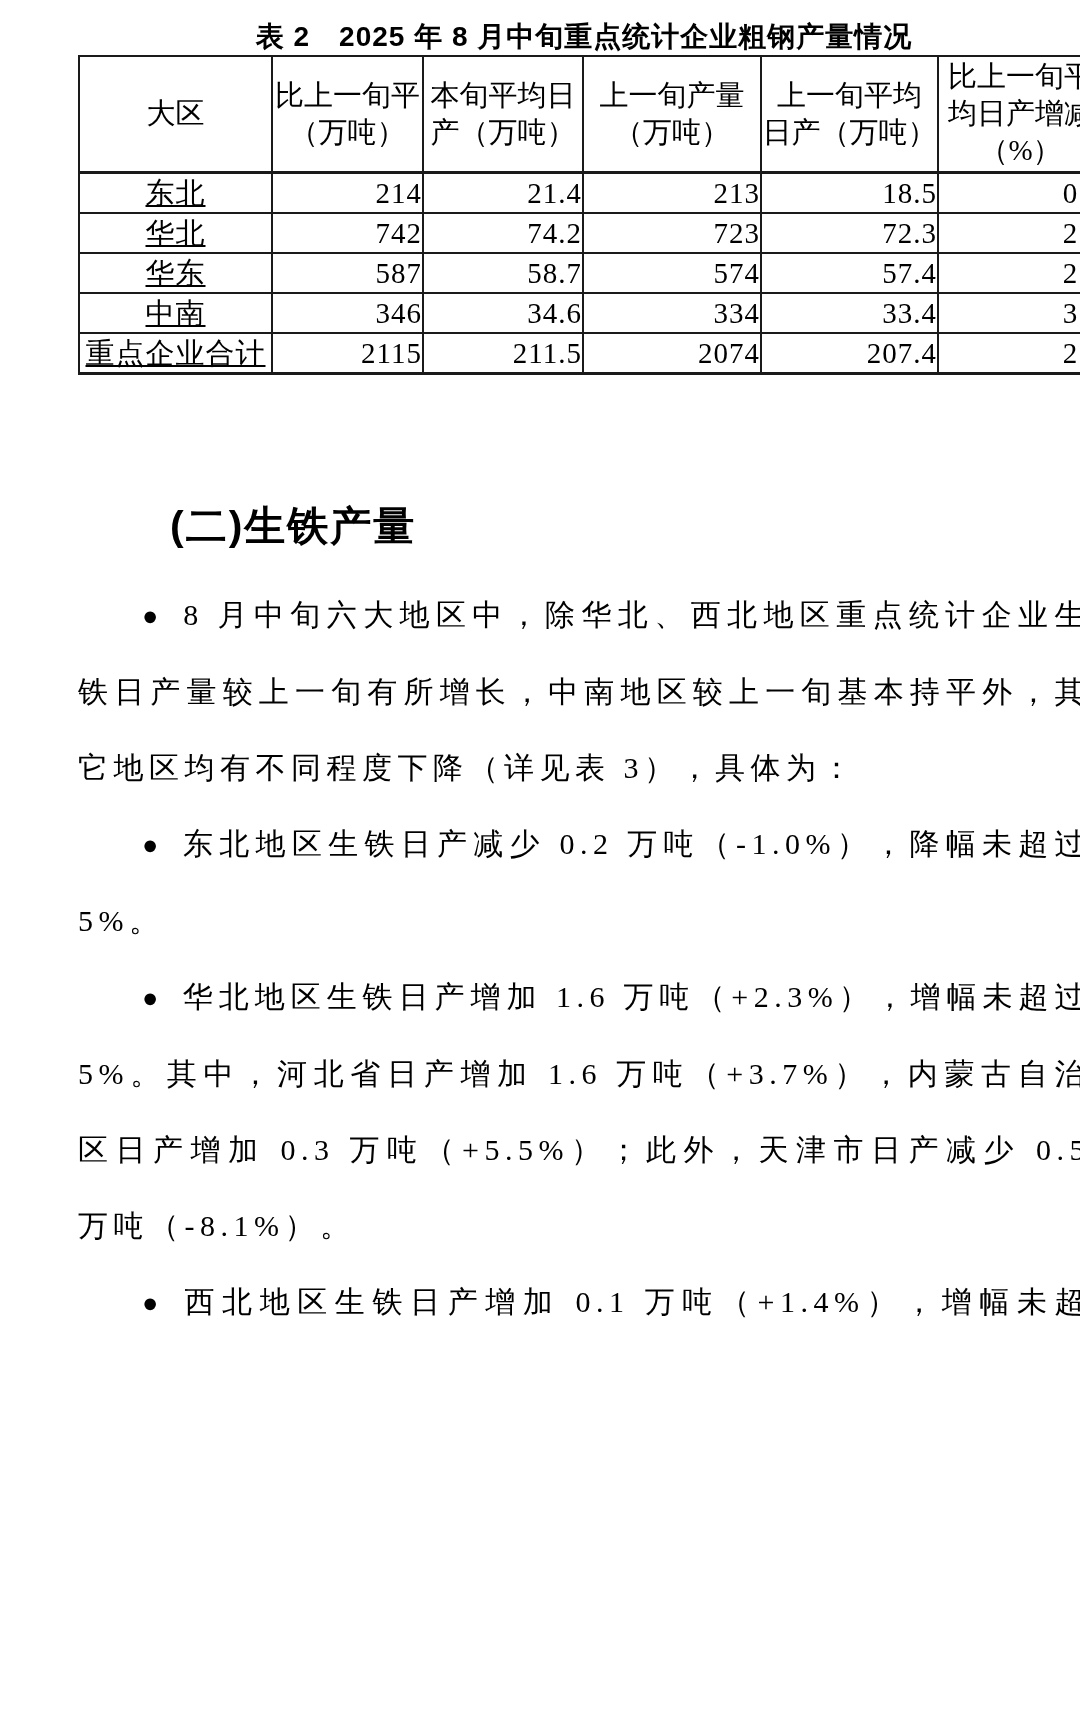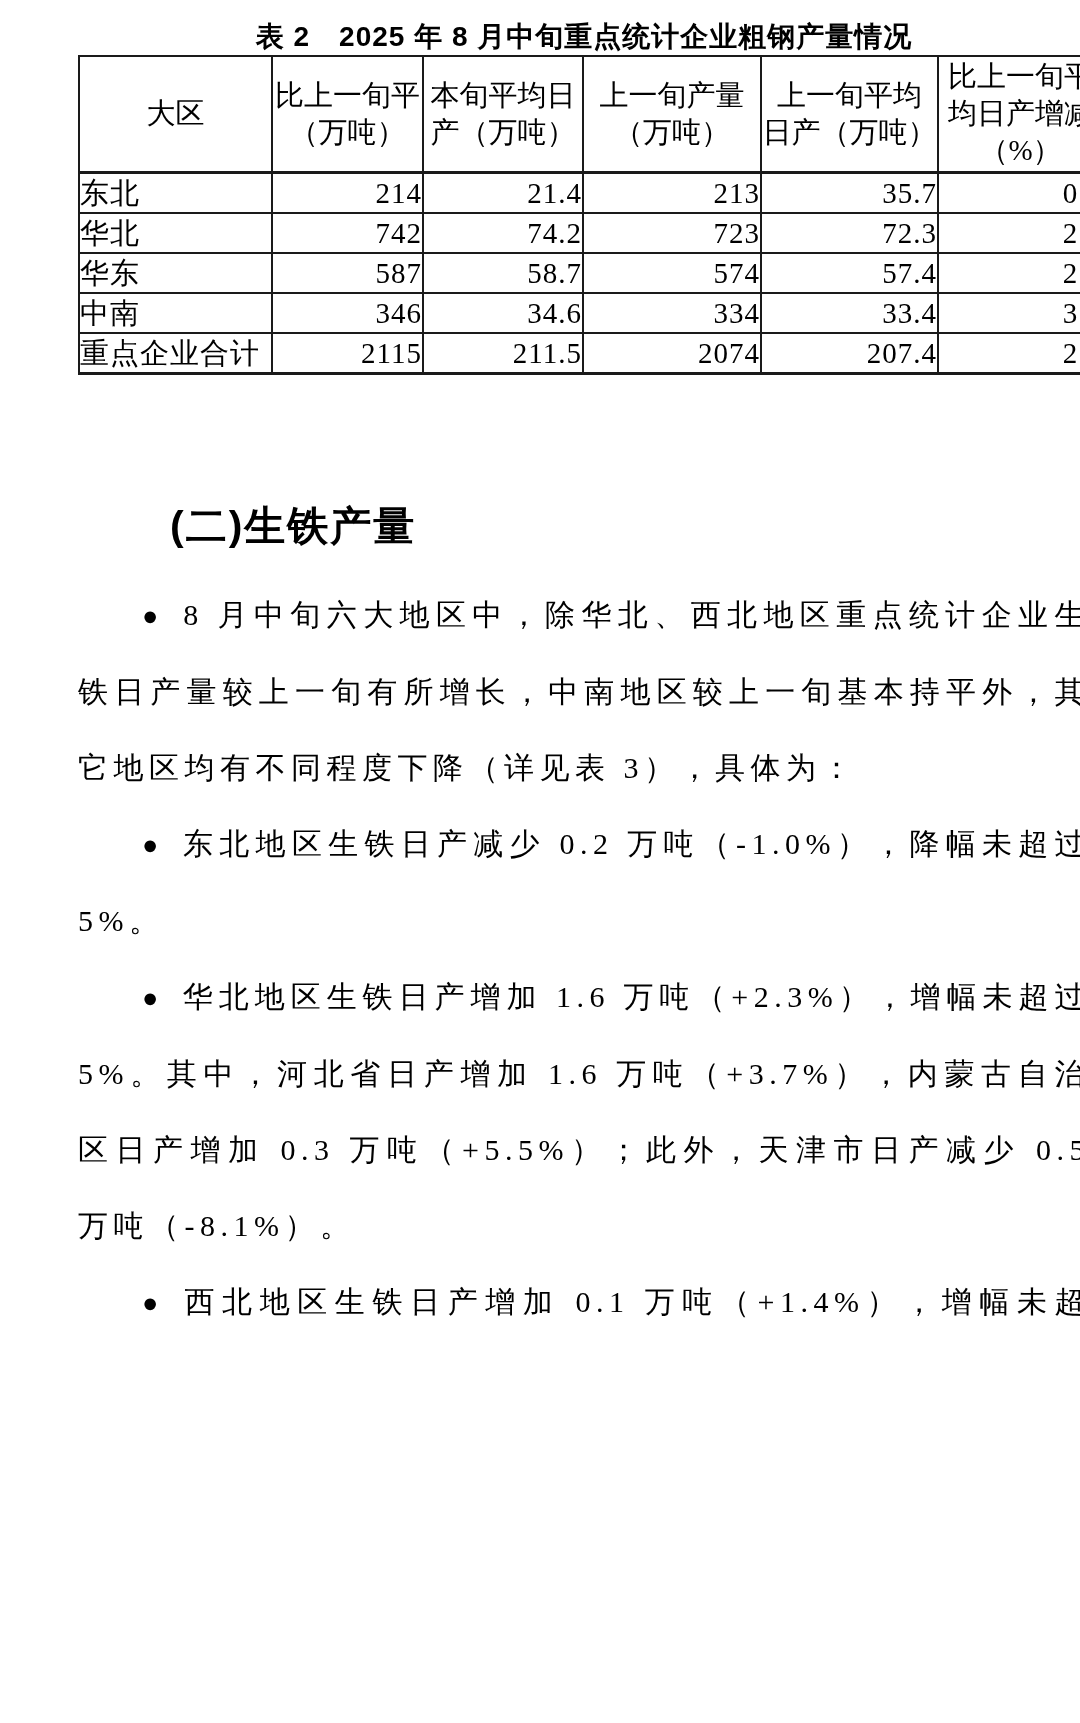--- a/index.html
+++ b/index.html
@@ -30,22 +30,22 @@
     padding:0;overflow:hidden;
   }
   table.steel th:last-child,table.steel td:last-child{border-right:none;}
   table.steel thead tr{height:116px;}
   table.steel th{
     font-weight:normal;text-align:center;vertical-align:middle;
     white-space:pre-line;line-height:37px;border-bottom:3px solid #1a1a1a;
   }
   table.steel tbody tr{height:40px;}
   table.steel td{line-height:38px;vertical-align:middle;}
-  td.region{text-align:left;letter-spacing:1px;}
-  td.num{text-align:right;padding-right:13px;letter-spacing:1px;}
+  td.region{text-align:center;letter-spacing:1px;text-decoration:underline;}
+  td.num{text-align:right;padding-right:13px;letter-spacing:1px;border-radius:18px;}
   
   .section-heading{
     position:absolute;top:499px;left:126px;margin:0;
     font-family:"Liberation Sans","DejaVu Sans",sans-serif;
     font-weight:bold;font-size:41px;letter-spacing:2px;
   }
   
   .body-text{
     position:absolute;top:577px;left:34px;width:1012px;z-index:2;
     font-size:30px;line-height:76px;letter-spacing:5.5px;
@@ -94,21 +94,21 @@
 均日产增减
 （%）</th>
         </tr>
     </thead>
     <tbody id="table-body">
         <tr>
           <td class="region">东北</td>
           <td class="num">214</td>
           <td class="num">21.4</td>
           <td class="num">213</td>
-          <td class="num">35.7</td>
+          <td class="num">18.5</td>
           <td class="num">0.2</td>
         </tr>
         <tr>
           <td class="region">华北</td>
           <td class="num">742</td>
           <td class="num">74.2</td>
           <td class="num">723</td>
           <td class="num">72.3</td>
           <td class="num">2.6</td>
         </tr>

